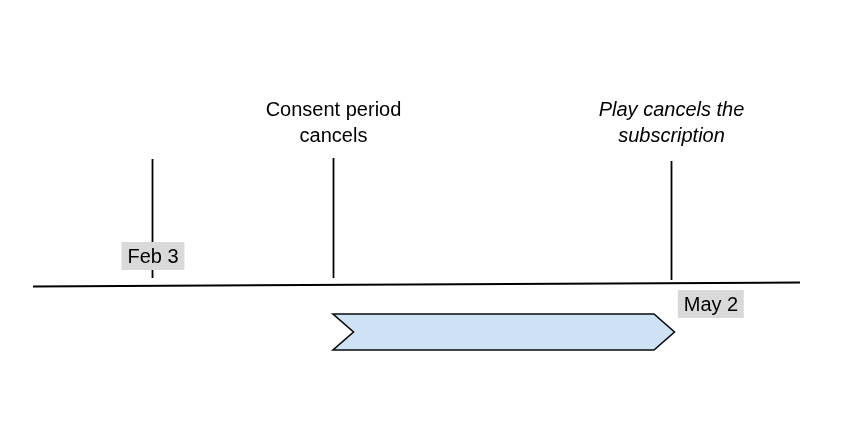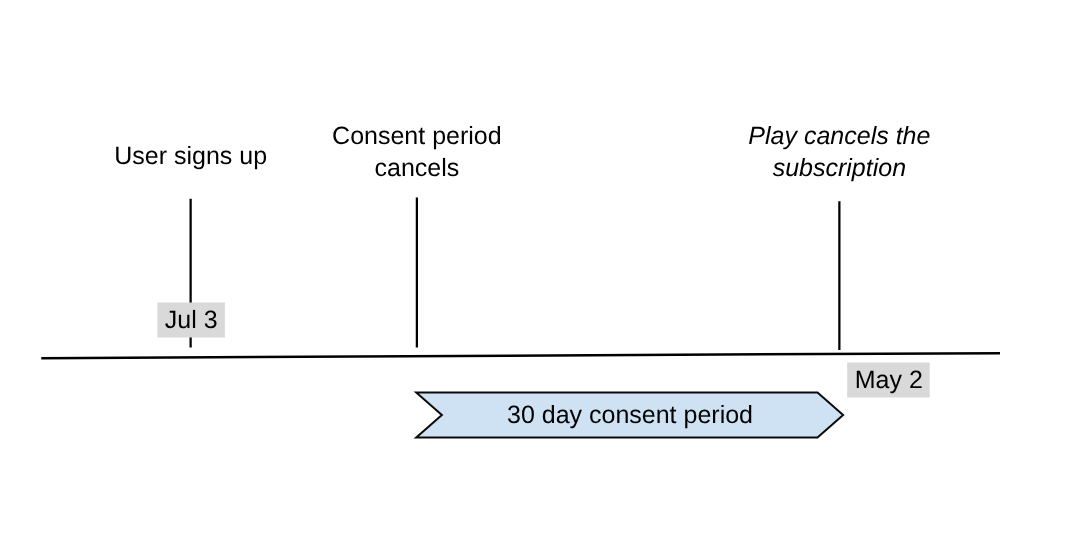--- a/index.html
+++ b/index.html
@@ -76,28 +76,26 @@
 <div class="stage">
 
   <svg class="gfx" width="852" height="426" viewBox="0 0 852 426">
     <line class="tick" x1="152.5" y1="159" x2="152.5" y2="278"></line>
     <line class="tick" x1="333.5" y1="158" x2="333.5" y2="278"></line>
     <line class="tick" x1="671.5" y1="161" x2="671.5" y2="280"></line>
     <line class="axis" x1="33" y1="286.5" x2="800" y2="282.5"></line>
     <polygon class="chevron" points="333,314 654,314 674.5,332 654,350 333,350 353.5,332"></polygon>
   </svg>
 
-  <div class="event-label" style="left:152.5px; top:112px;">User signs up</div>
 
   <div class="event-label" style="left:333.5px; top:96px;">Consent period
 cancels</div>
 
   <div class="event-label" style="left:671.5px; top:96px;font-style:italic;">Play cancels the
 subscription</div>
 
-  <div class="date-chip" style="left:153px; top:242px;">Jul 3</div>
+  <div class="date-chip" style="left:153px; top:242px;">Feb 3</div>
 
 
   <div class="date-chip" style="left:711px; top:242px;margin-top:48px;">May 2</div>
 
-  <div class="banner-label">30 day consent period</div>
 
 </div>
 
 </body></html>

